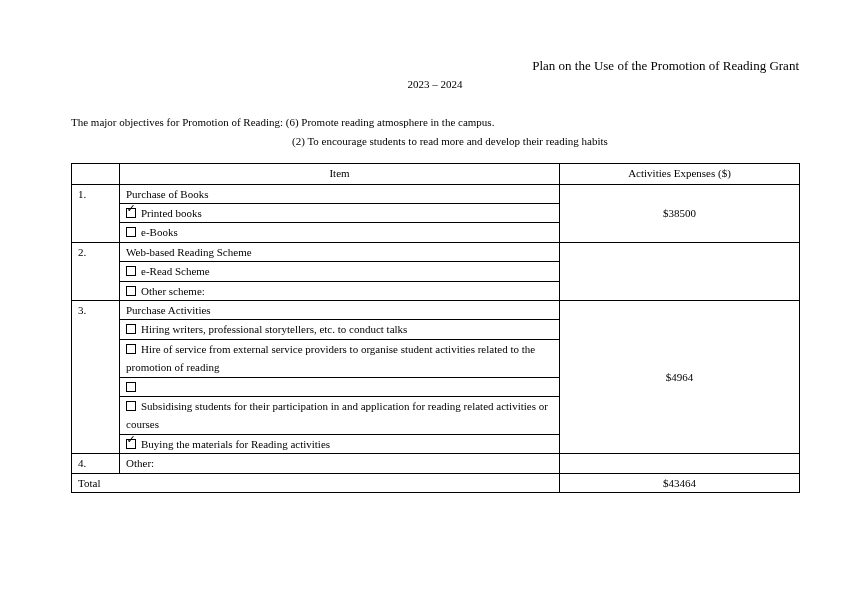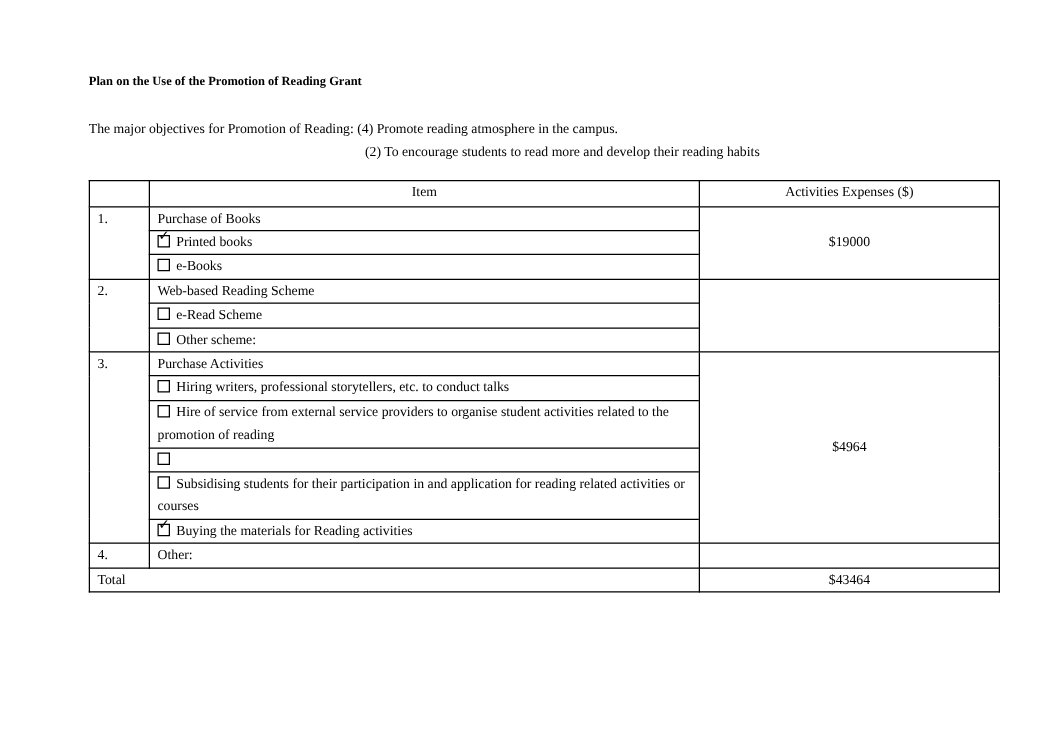--- a/index.html
+++ b/index.html
@@ -8,21 +8,21 @@
     background: #ffffff;
     font-family: "Liberation Serif", serif;
     font-size: 11px;
     color: #000;
     position: relative;
     overflow: hidden;
   }
   .page { position: absolute; inset: 0; background: #fff; }
   .content { position: absolute; left: 71px; top: 59px; width: 728px; }
 
-  .doc-title { text-align: left; font-weight: bold; font-size: 10px; line-height: 13px; }
+  .doc-title { text-align: right; font-weight: normal; font-size: 13px; line-height: 13px; }
   .doc-subtitle { text-align: center; font-size: 11px; line-height: 13px; margin-top: 6px; }
 
   .objectives { margin-top: 22px; line-height: 19px; }
   .obj-line2 { margin-left: 221px; }
 
   table.grant-table {
     border-collapse: collapse;
     table-layout: fixed;
     width: 728px;
     margin-top: 12px;
@@ -61,44 +61,45 @@
     line-height: 1;
   }
 </style>
 </head>
 <body>
 
 <div class="page">
   <div class="content">
 
     <div class="doc-title">Plan on the Use of the Promotion of Reading Grant</div>
+    <div class="doc-subtitle">2023 – 2024</div>
 
     <div class="objectives">
-      <div class="obj-line1">The major objectives for Promotion of Reading: (4) Promote reading atmosphere in the campus.</div>
+      <div class="obj-line1">The major objectives for Promotion of Reading: (6) Promote reading atmosphere in the campus.</div>
       <div class="obj-line2">(2) To encourage students to read more and develop their reading habits</div>
     </div>
 
     <table class="grant-table">
       <colgroup>
           <col class="c-num">
           <col class="c-item">
           <col class="c-exp">
         </colgroup>
 
       <tbody>
           <tr>
         <td class="num-cell hdr"></td>
         <td class="hdr">Item</td>
         <td class="hdr">Activities Expenses ($)</td>
       </tr>
 
       <tr>
         <td class="num-cell" rowspan="3">1.</td>
         <td class="item-cell">Purchase of Books</td>
-        <td class="exp-cell" rowspan="3">$19000</td>
+        <td class="exp-cell" rowspan="3">$38500</td>
       </tr>
       <tr>
         <td class="item-cell"><span class="cb" data-checked="true"></span><span>Printed books</span></td>
       </tr>
       <tr>
         <td class="item-cell"><span class="cb" data-checked="false"></span><span>e-Books</span></td>
       </tr>
 
       <tr>
         <td class="num-cell" rowspan="3">2.</td>

